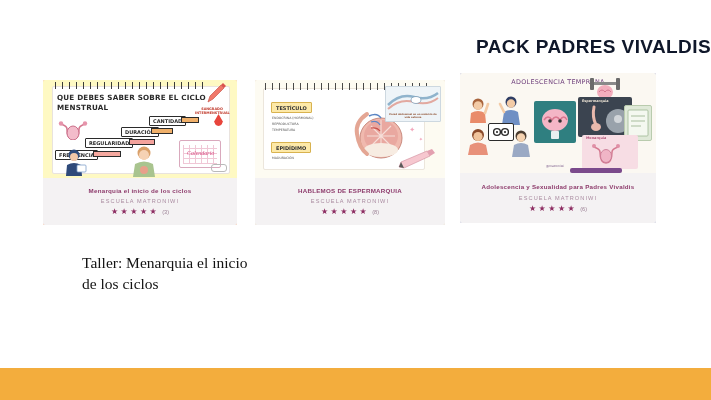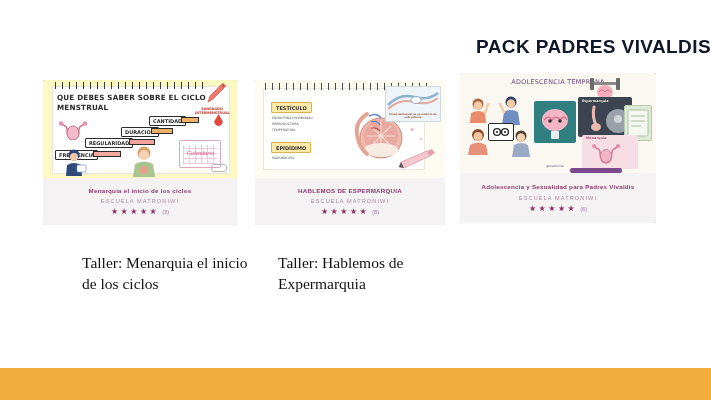--- a/index.html
+++ b/index.html
@@ -357,16 +357,15 @@
           <span class="star">★</span>
           <span class="star">★</span>
           <span class="star">★</span>
           <span class="f-count">(6)</span>
         </div>
       </div>
     </div>
   </div>
 
   <div class="caption" id="cap1">Taller: Menarquia el inicio de los ciclos</div>
-  <div class="caption" id="cap2">Taller: Hablemos de Expermarquia</div>
 
   <div class="bottom-bar"></div>
 </div>
 
 </body></html>

